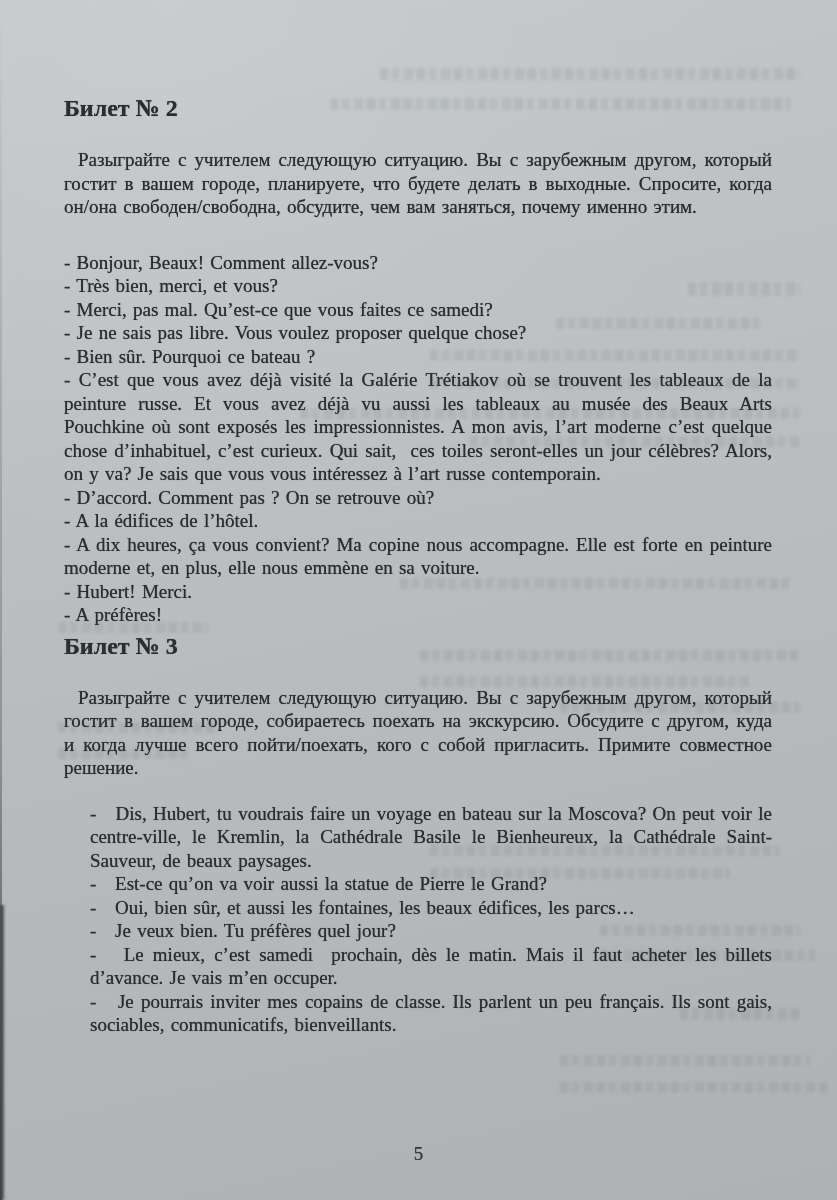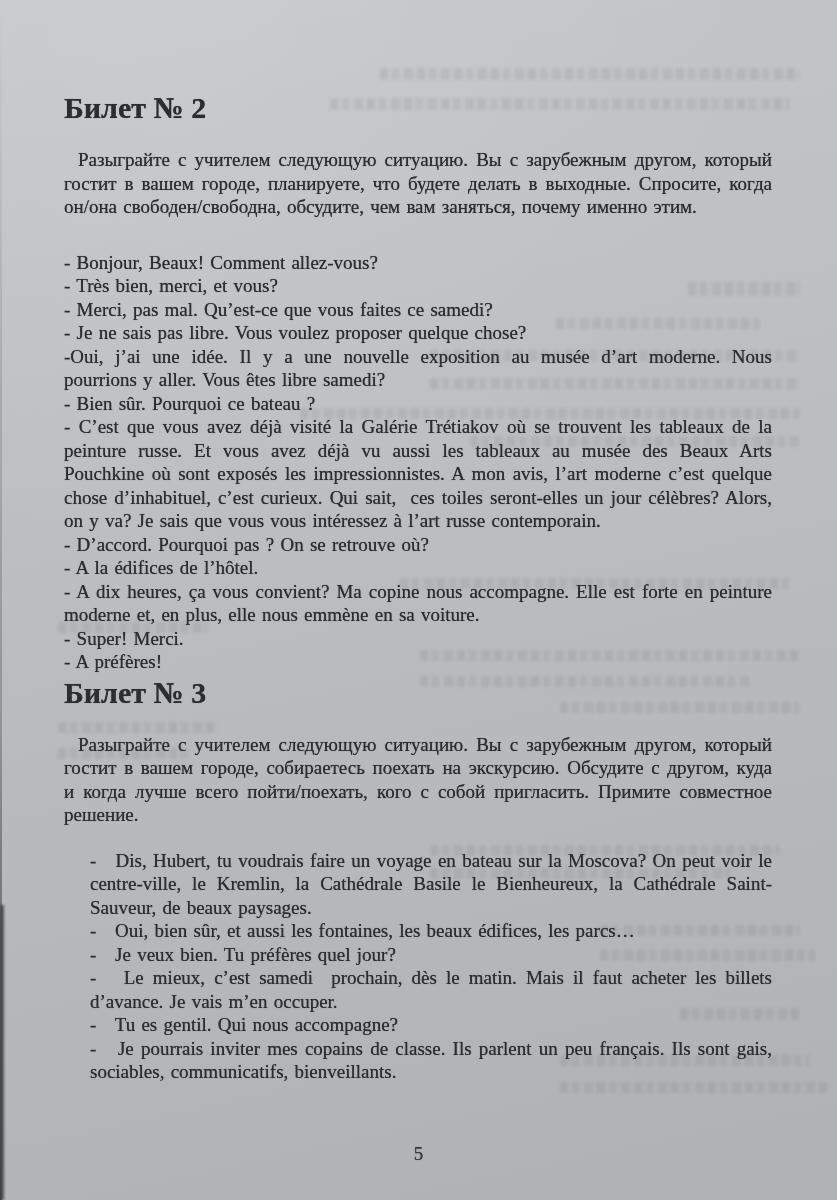--- a/index.html
+++ b/index.html
@@ -27,21 +27,21 @@
   }
   .content {
     position: absolute;
     left: 64px; top: 95px;
     width: 708px;
     font-size: 19px;
     line-height: 23.5px;
     text-shadow: 0 0 0.7px rgba(43,46,48,0.85);
   }
   h2.ticket-title {
-    font-size: 30px;
+    font-size: 24px;
     line-height: 26px;
     font-weight: bold;
     margin: 0;
   }
   section + section { margin-top: 6px; }
   p.intro {
     margin: 27px 0 0 0;
     text-align: justify;
     text-indent: 14px;
     word-spacing: 1.5px;
@@ -109,38 +109,37 @@
 
 <div class="content" id="sections">
   <section>
     <h2 class="ticket-title">Билет № 2</h2>
     <p class="intro">Разыграйте с учителем следующую ситуацию. Вы с зарубежным другом, который гостит в вашем городе, планируете, что будете делать в выходные. Спросите, когда он/она свободен/свободна, обсудите, чем вам заняться, почему именно этим.</p>
     <div class="dialogue">
         <p class="turn">- Bonjour, Beaux! Comment allez-vous?</p>
         <p class="turn">- Très bien, merci, et vous?</p>
         <p class="turn">- Merci, pas mal. Qu’est-ce que vous faites ce samedi?</p>
         <p class="turn">- Je ne sais pas libre. Vous voulez proposer quelque chose?</p>
-        <p class="turn">-Oui, j’ai une idée. Il y a une nouvelle exposition au musée d’art moderne. Nous pourrions y aller. Vous êtes libre samedi?</p>
         <p class="turn">- Bien sûr. Pourquoi ce bateau ?</p>
         <p class="turn">- C’est que vous avez déjà visité la Galérie Trétiakov où se trouvent les tableaux de la peinture russe. Et vous avez déjà vu aussi les tableaux au musée des Beaux Arts Pouchkine où sont exposés les impressionnistes. A mon avis, l’art moderne c’est quelque chose d’inhabituel, c’est curieux. Qui sait,&nbsp; ces toiles seront-elles un jour célèbres? Alors, on y va? Je sais que vous vous intéressez à l’art russe contemporain.</p>
-        <p class="turn">- D’accord. Pourquoi pas ? On se retrouve où?</p>
+        <p class="turn">- D’accord. Comment pas ? On se retrouve où?</p>
         <p class="turn">- A la édifices de l’hôtel.</p>
         <p class="turn">- A dix heures, ça vous convient? Ma copine nous accompagne. Elle est forte en peinture moderne et, en plus, elle nous emmène en sa voiture.</p>
-        <p class="turn">- Super! Merci.</p>
+        <p class="turn">- Hubert! Merci.</p>
         <p class="turn">- A préfères!</p>
       </div>
   </section>
 
   <section>
     <h2 class="ticket-title">Билет № 3</h2>
     <p class="intro">Разыграйте с учителем следующую ситуацию. Вы с зарубежным другом, который гостит в вашем городе, собираетесь поехать на экскурсию. Обсудите с другом, куда и когда лучше всего пойти/поехать, кого с собой пригласить. Примите совместное решение.</p>
     <div class="dialogue indented">
         <p class="turn">-&nbsp;&nbsp; Dis, Hubert, tu voudrais faire un voyage en bateau sur la Moscova? On peut voir le centre-ville, le Kremlin, la Cathédrale Basile le Bienheureux, la Cathédrale Saint-Sauveur, de beaux paysages.</p>
+        <p class="turn">-&nbsp;&nbsp; Est-ce qu’on va voir aussi la statue de Pierre le Grand?</p>
         <p class="turn">-&nbsp;&nbsp; Oui, bien sûr, et aussi les fontaines, les beaux édifices, les parcs…</p>
         <p class="turn">-&nbsp;&nbsp; Je veux bien. Tu préfères quel jour?</p>
         <p class="turn">-&nbsp;&nbsp; Le mieux, c’est samedi&nbsp; prochain, dès le matin. Mais il faut acheter les billets d’avance. Je vais m’en occuper.</p>
-        <p class="turn">-&nbsp;&nbsp; Tu es gentil. Qui nous accompagne?</p>
         <p class="turn">-&nbsp;&nbsp; Je pourrais inviter mes copains de classe. Ils parlent un peu français. Ils sont gais, sociables, communicatifs, bienveillants.</p>
       </div>
   </section>
 </div>
 
 <div class="page-number">5</div>
 
 </body></html>

